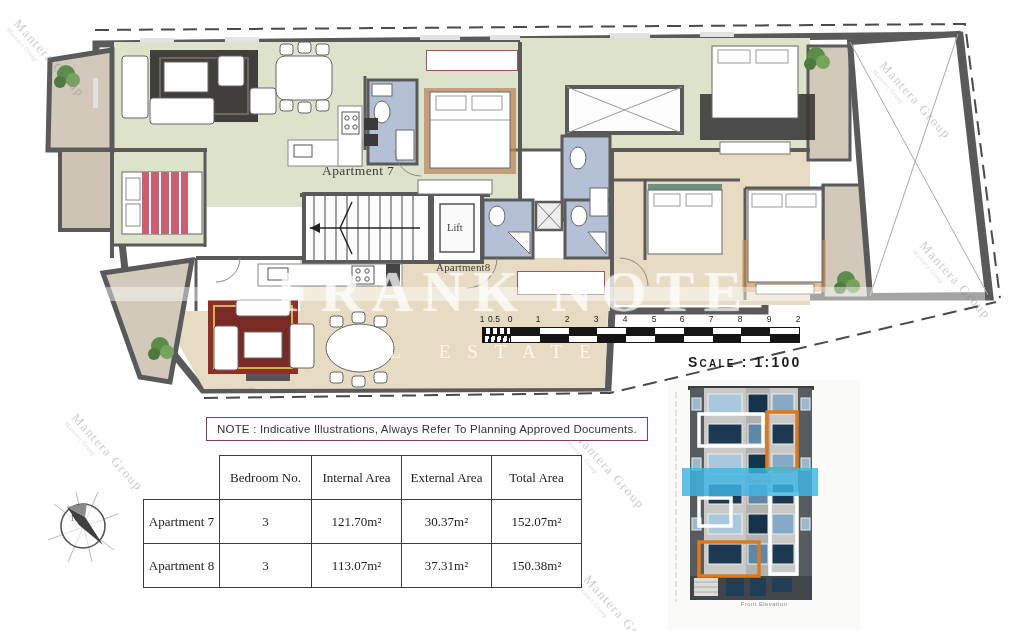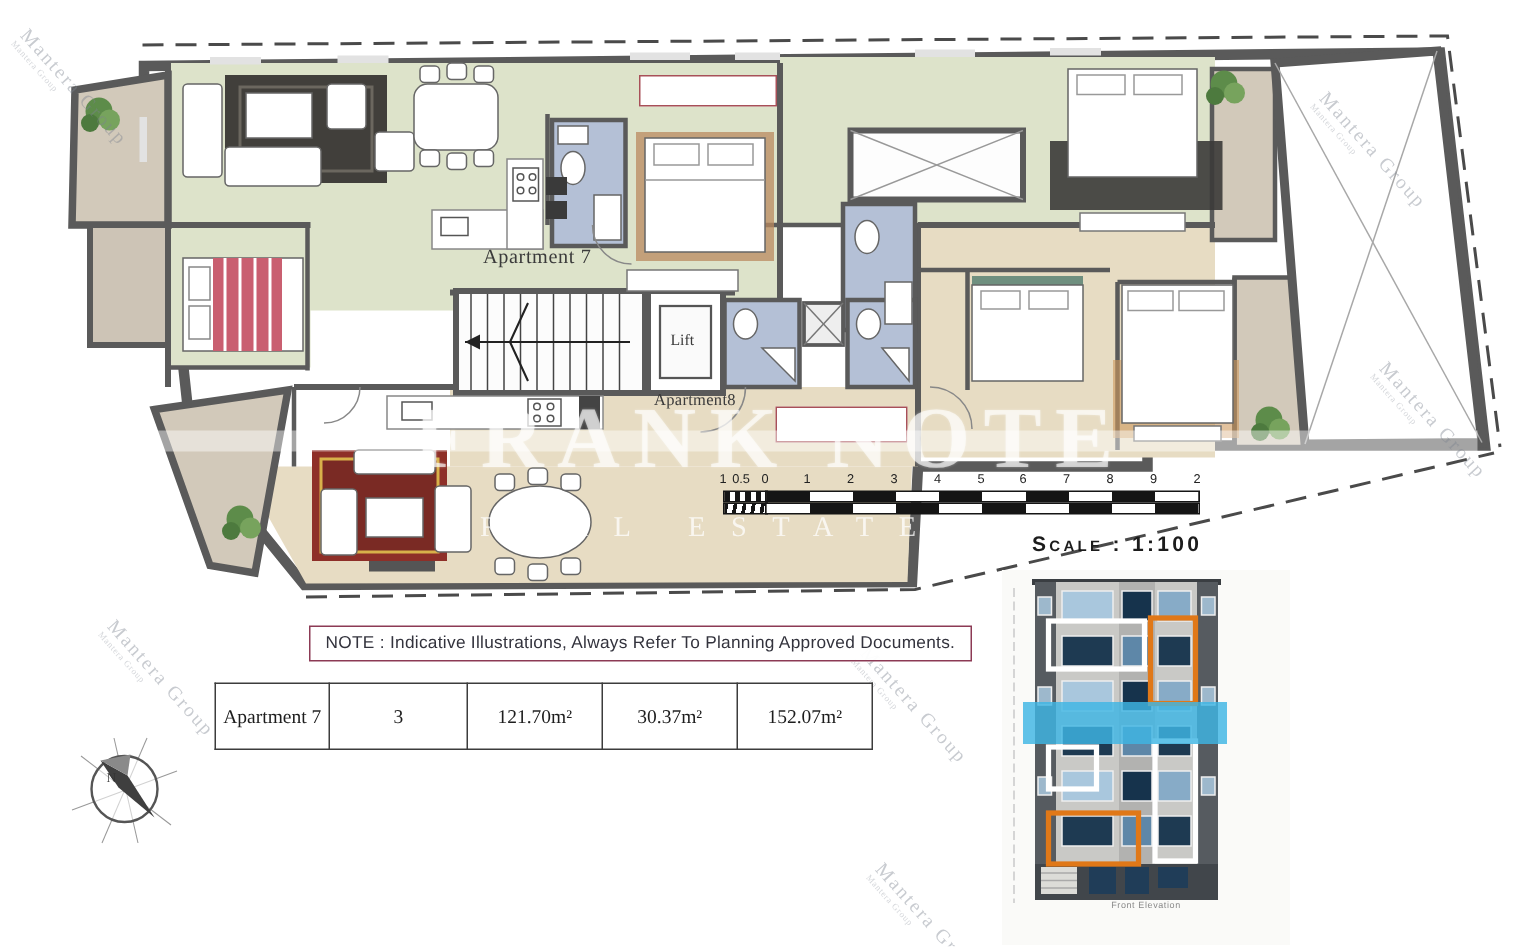--- a/index.html
+++ b/index.html
@@ -16,21 +16,21 @@
   .redbox{position:absolute;background:#fff;border:1.5px solid #a85058;}
   #redbox1{left:426px;top:50px;width:90px;height:19px;}
   #redbox2{left:517px;top:271px;width:86px;height:22px;}
 
   
   .fs-band{position:absolute;left:80px;top:287px;width:905px;height:14px;background:rgba(255,255,255,.45);}
   .fs-text{position:absolute;left:276px;top:258px;font-family:"Liberation Serif",serif;
            font-size:58px;font-weight:bold;letter-spacing:9px;color:rgba(255,255,255,.62);
            text-shadow:0 0 2px rgba(255,255,255,.35);white-space:nowrap;}
   .fs-sub{position:absolute;left:300px;top:341px;font-family:"Liberation Serif",serif;
-          font-size:19px;letter-spacing:17px;color:rgba(255,255,255,.75);white-space:nowrap;margin-left:20px;}
+          font-size:19px;letter-spacing:17px;color:rgba(255,255,255,.75);white-space:nowrap;}
 
   
   .wm{position:absolute;transform:rotate(48deg);transform-origin:left top;
       font-family:"Liberation Serif",serif;font-size:13px;letter-spacing:1.5px;
       color:rgba(125,130,142,.42);white-space:nowrap;}
   .wm .wm2{display:block;font-size:6px;letter-spacing:.5px;color:rgba(125,130,142,.32);}
 
   
   #scalebar{position:absolute;left:480px;top:314px;width:340px;height:40px;}
   #scalebar .tk{position:absolute;top:0;font-size:8.5px;color:#222;transform:translateX(-50%);}
@@ -354,26 +354,40 @@
 
   <table id="area-table">
     <colgroup>
         <col style="width:76px">
         <col style="width:92px">
         <col style="width:90px">
         <col style="width:90px">
         <col style="width:90px">
       </colgroup>
     <tbody>
+        <tr>
+      <td class="nb"></td>
+      <th>Bedroom No.</th>
+      <th>Internal Area</th>
+      <th>External Area</th>
+      <th>Total Area</th>
+    </tr>
     <tr>
       <td>Apartment 7</td>
       <td>3</td>
       <td>121.70m²</td>
       <td>30.37m²</td>
       <td>152.07m²</td>
+    </tr>
+    <tr>
+      <td>Apartment 8</td>
+      <td>3</td>
+      <td>113.07m²</td>
+      <td>37.31m²</td>
+      <td>150.38m²</td>
     </tr>
   </tbody>
     </table>
 
   <svg id="compass" viewBox="0 0 74 78">
     <g stroke="#999" stroke-width="0.7">
       <line x1="8" y1="16" x2="68" y2="62"></line>
         <line x1="52" y1="4" x2="22" y2="74"></line>
       <line x1="2" y1="52" x2="72" y2="26"></line>
         <line x1="30" y1="4" x2="46" y2="74"></line>

